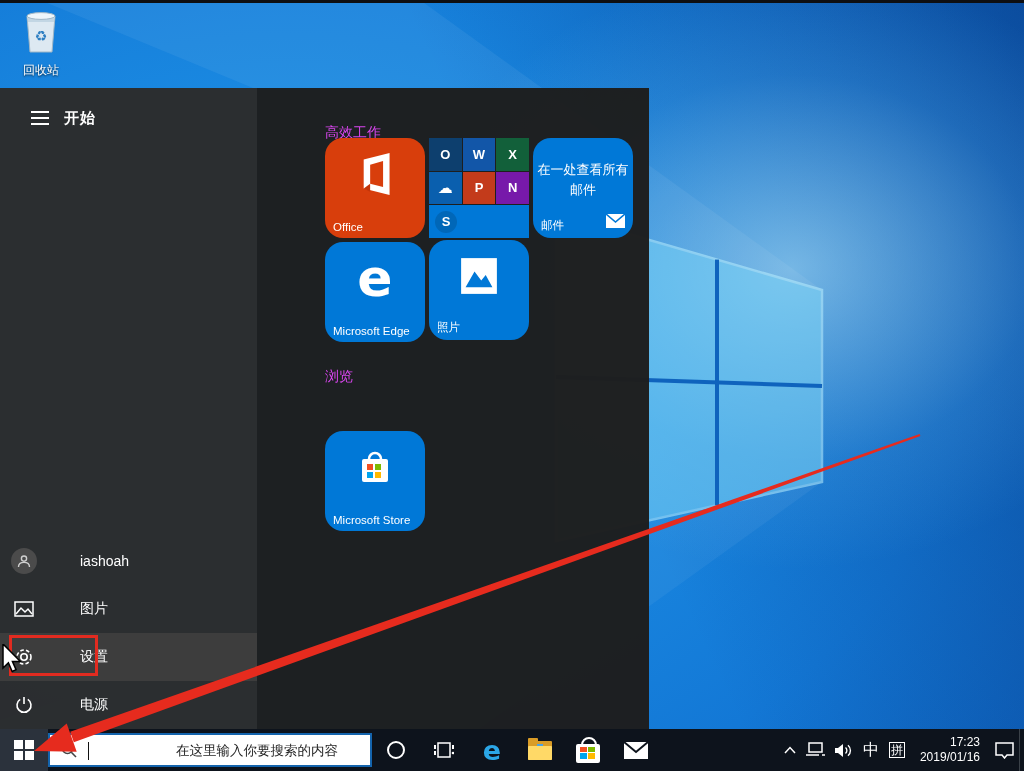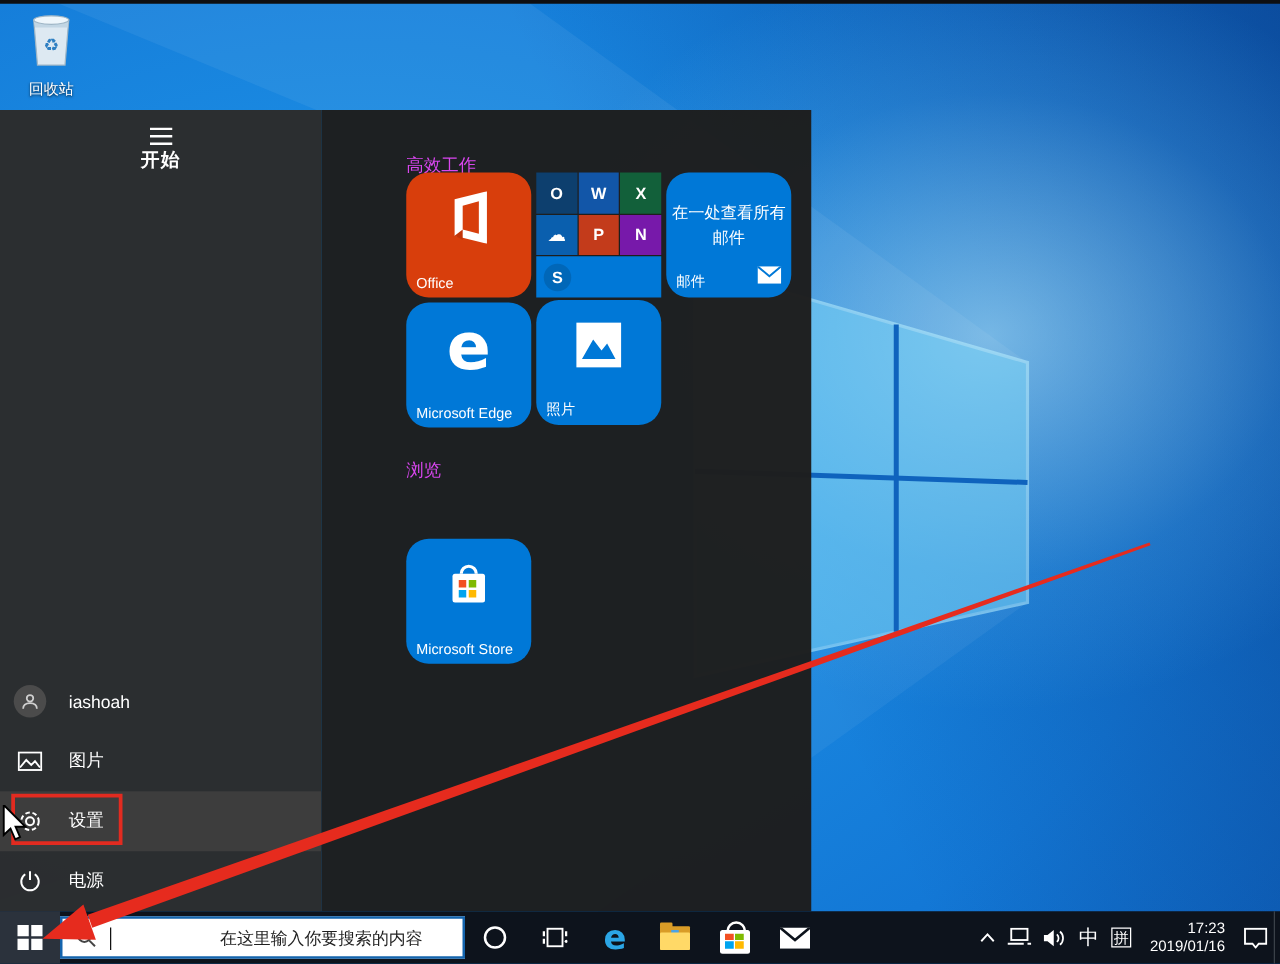--- a/index.html
+++ b/index.html
@@ -19,26 +19,26 @@
 
   
   .recycle-bin { position:absolute; left:12px; top:10px; width:58px; text-align:center; z-index:2; }
   .recycle-bin .label { color:#fff; font-size:12px; text-shadow:0 1px 2px rgba(0,0,0,0.8); margin-top:2px; }
 
   
   .start-menu { position:absolute; left:0; top:88px; width:649px; height:641px; z-index:10; display:flex; }
   .menu-left { width:257px; height:100%; background:rgba(44,44,44,0.98); position:relative; }
   .menu-tiles { width:392px; height:100%; background:rgba(30,30,30,0.98); position:relative; }
 
-  .menu-header { position:absolute; left:0; top:10px; width:100%; height:40px; display:flex; align-items:center;flex-direction:column; }
+  .menu-header { position:absolute; left:16px; top:10px; width:100%; height:40px; display:flex; align-items:center; }
   .hamburger { width:48px; height:40px; display:flex; align-items:center; justify-content:center; cursor:pointer; }
   .menu-title { color:#fff; font-size:15px; font-weight:bold; letter-spacing:1px; }
 
   .menu-nav { position:absolute; left:0; bottom:0; width:100%; }
-  .nav-row { height:48px; display:flex; align-items:center; cursor:pointer; }
+  .nav-row { height:48px; display:flex; align-items:center; cursor:pointer;gap:25px; }
   .nav-row.highlight { background:#3d3d3d; }
   .nav-icon { width:48px; display:flex; align-items:center; justify-content:center; flex:0 0 48px; }
   .nav-label { color:#fff; font-size:14px; margin-left:7px; }
   .avatar { width:26px; height:26px; border-radius:50%; background:#4b4b4b; display:flex; align-items:center; justify-content:center; }
 
   .group-title { position:absolute; color:#d946ef; font-size:14px;margin-top:15px; }
   .tile { position:absolute; width:100px; height:100px; cursor:pointer; color:#fff;border-radius:18px; }
   .tile .tile-label { position:absolute; left:8px; bottom:5px; font-size:11.5px; }
   .tile-office { background:#d83e0c; }
   .tile-blue { background:#0078d7; }

